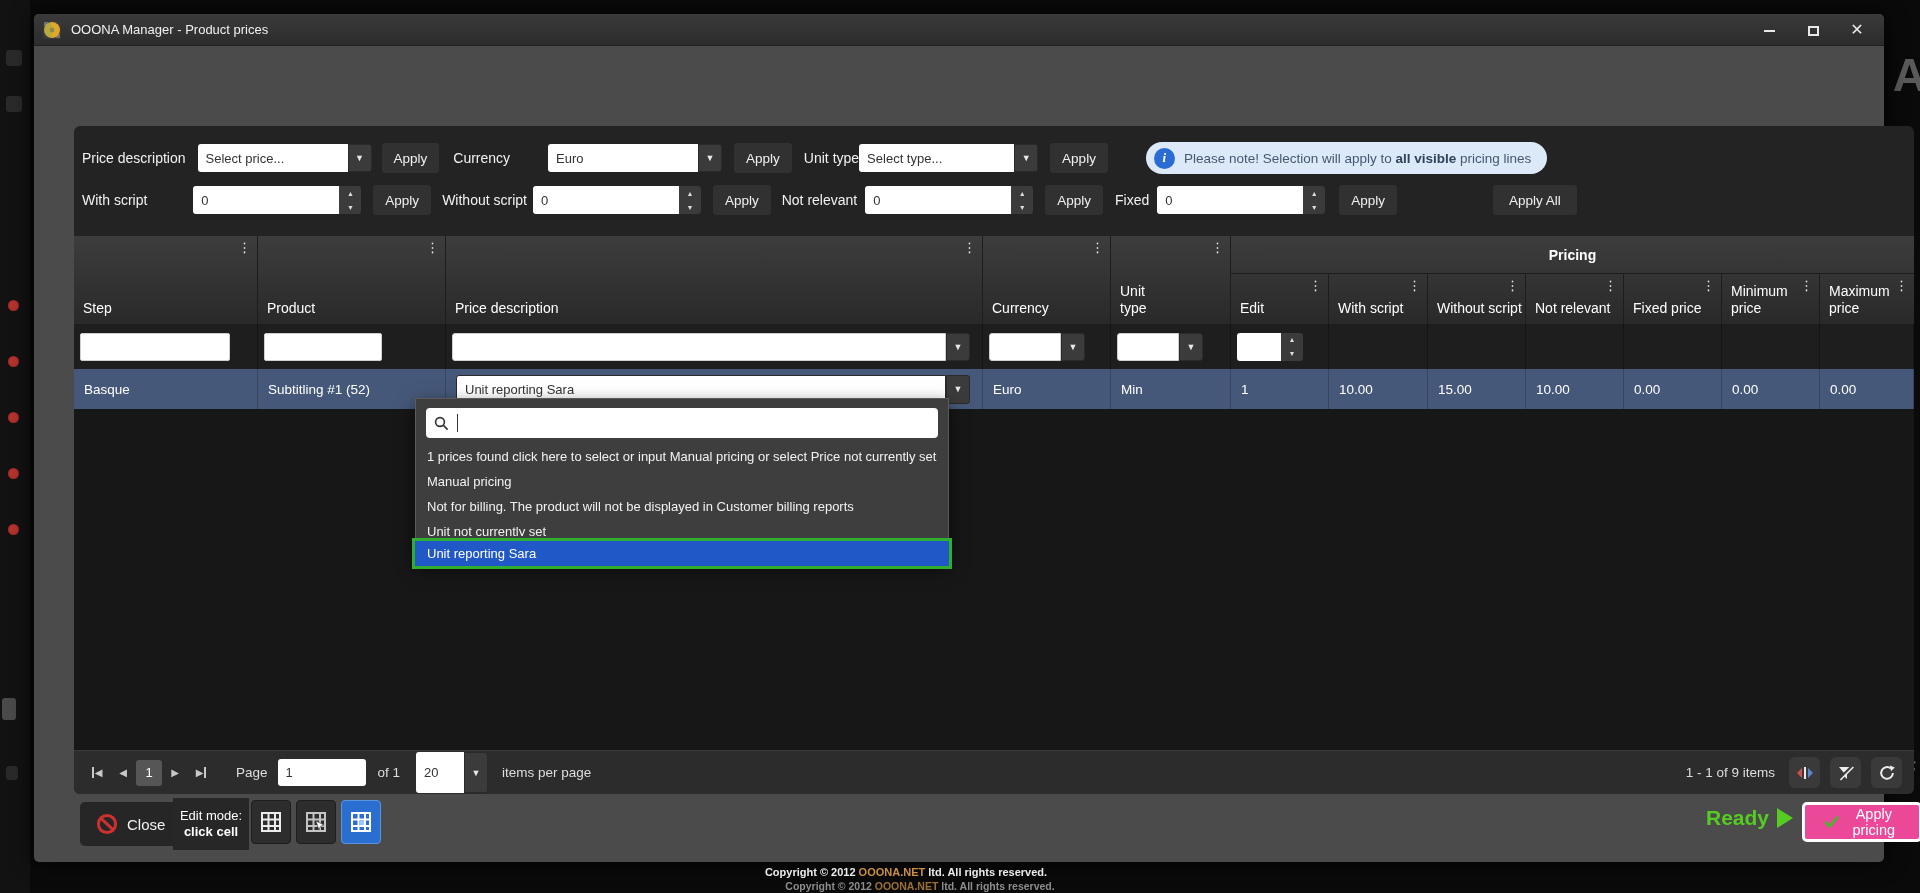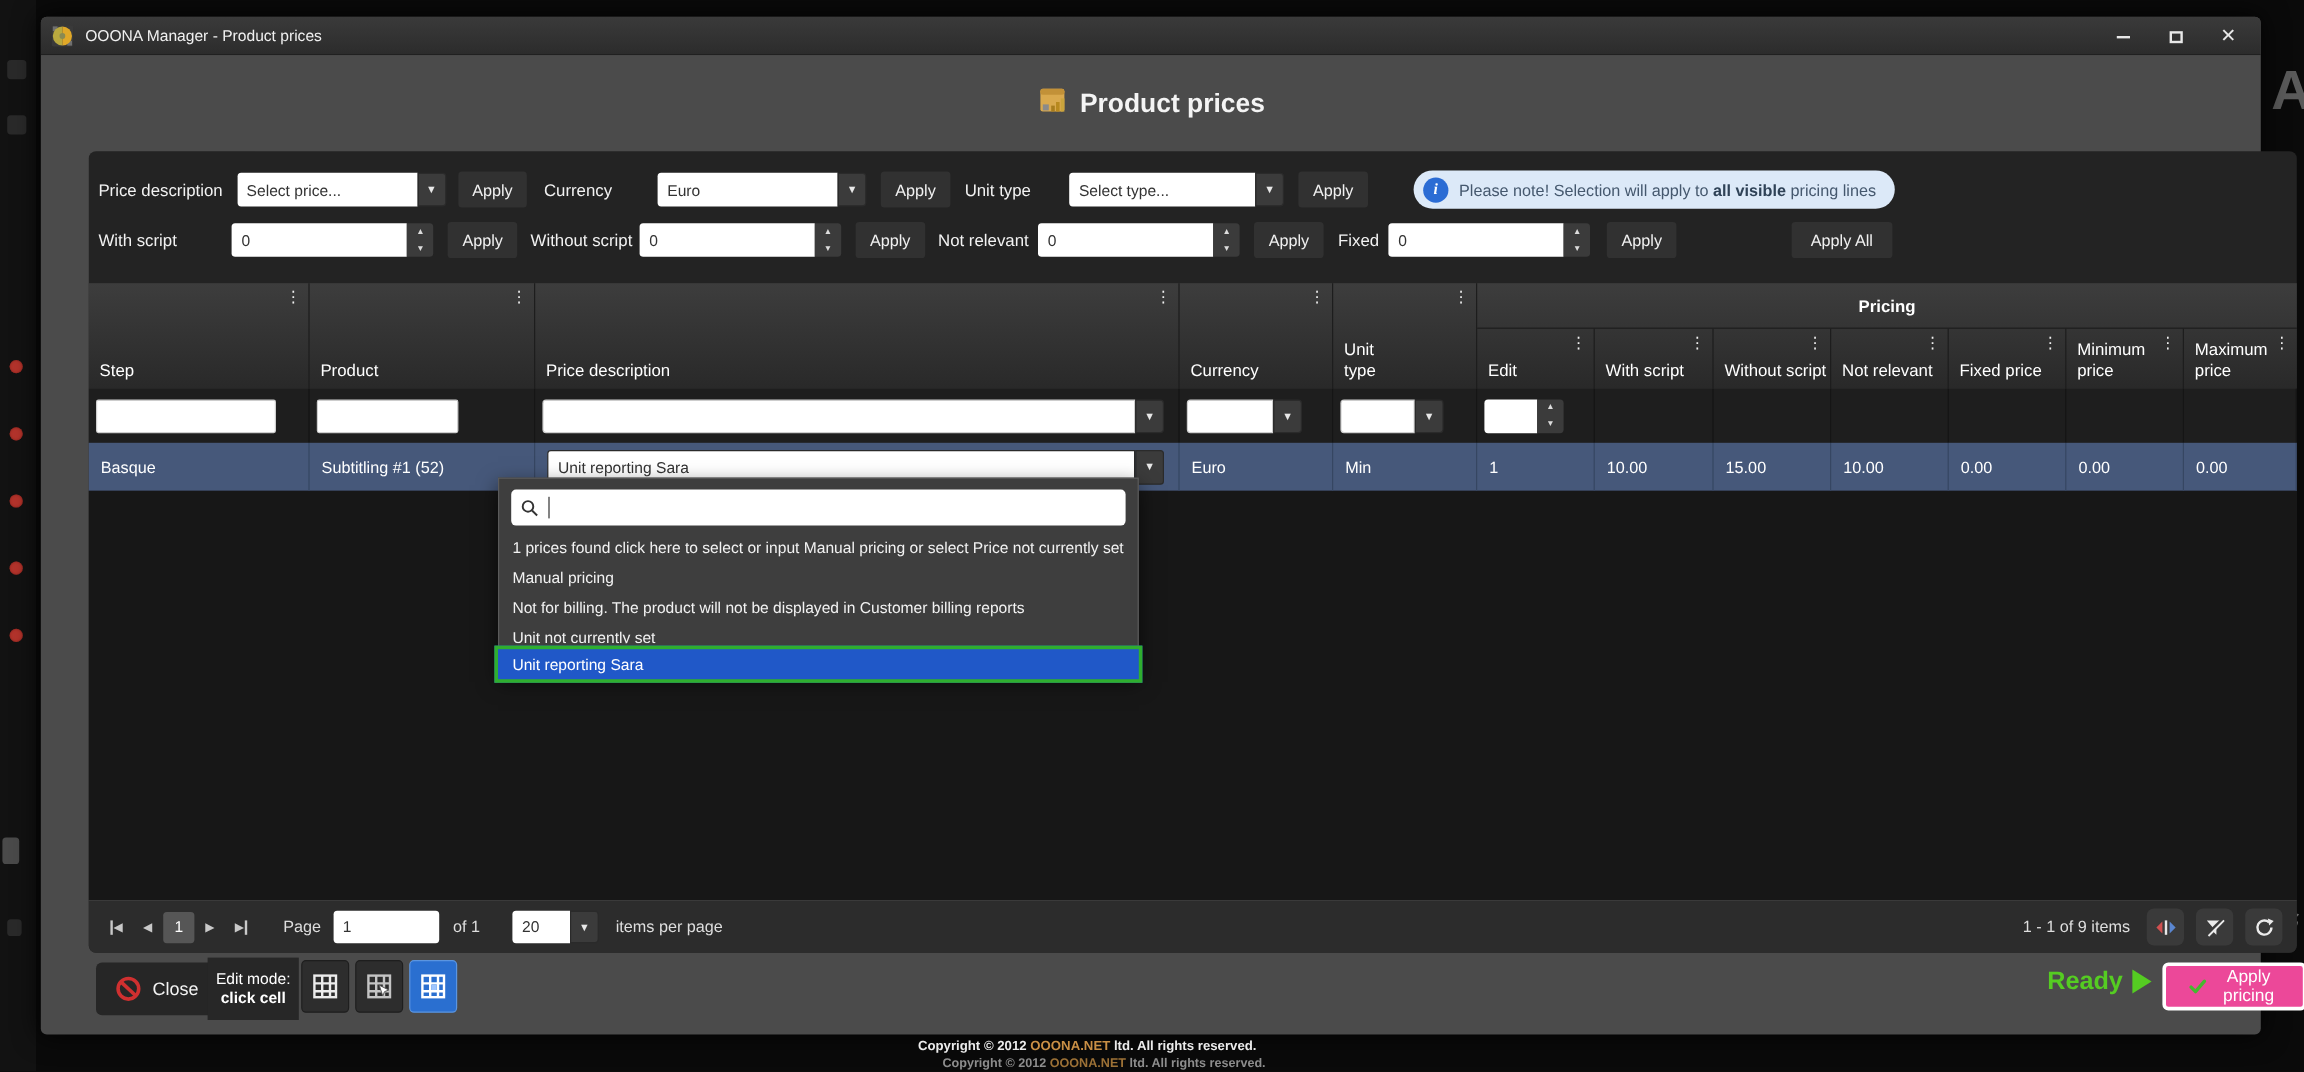--- a/index.html
+++ b/index.html
@@ -185,51 +185,38 @@
         </svg>
       </span>
       <span class="titlebar-text">OOONA Manager - Product prices</span>
       <span class="win-controls">
         <span class="win-btn"><span class="win-min-bar"></span></span>
         <span class="win-btn"><span class="win-max-box"></span></span>
         <span class="win-btn" style="font-size:16px">✕</span>
       </span>
     </div>
 
-    <div class="page-header">
-      <span>
-        <svg width="26" height="26" viewBox="0 0 26 26">
-          <rect x="3" y="4" width="20" height="19" rx="2" fill="#d9a94e"></rect>
-          <rect x="3" y="4" width="20" height="5" rx="2" fill="#c29138"></rect>
-          <rect x="5" y="17" width="5" height="5" fill="#8a8a8a"></rect>
-          <rect x="12" y="18" width="3" height="5" fill="#a87d1e"></rect>
-          <rect x="16" y="15" width="3" height="8" fill="#b8891f"></rect>
-          <rect x="20" y="12" width="3" height="11" fill="#caa43c"></rect>
-        </svg>
-      </span>
-      <span class="page-header-title">Product prices</span>
-    </div>
 
     <div class="panel">
 
       <div class="f-row f-row1">
         <span class="f-label">Price description</span>
         <span class="combo" style="margin-left:12px">
           <span class="combo-field" style="width:150px">Select price...</span>
           <span class="combo-btn">▼</span>
         </span>
         <button class="apply-btn" style="margin-left:10px">Apply</button>
         <span class="f-label" style="margin-left:14px">Currency</span>
         <span class="combo" style="margin-left:38px">
           <span class="combo-field" style="width:150px">Euro</span>
           <span class="combo-btn">▼</span>
         </span>
         <button class="apply-btn" style="margin-left:12px">Apply</button>
         <span class="f-label" style="margin-left:12px">Unit type</span>
-        <span class="combo" style="margin-left:32px">
+        <span class="combo" style="">
           <span class="combo-field" style="width:155px">Select type...</span>
           <span class="combo-btn">▼</span>
         </span>
         <button class="apply-btn" style="margin-left:12px">Apply</button>
         <span class="note-pill" style="margin-left:38px">
           <span class="note-icon">i</span>
           <span class="note-text"><span>Please note! Selection will apply to </span><b>all visible</b><span> pricing lines</span></span>
         </span>
       </div>
 
@@ -402,21 +389,21 @@
           </span>
         <span class="pg-btn">◀</span>
         <span class="pg-btn pg-current">1</span>
         <span class="pg-btn">▶</span>
         <span class="pg-btn">
             <span class="pg-bar-r">▶</span>
           </span>
         <span class="pg-text" style="margin-left:22px">Page</span>
         <input class="pg-input" style="margin-left: 10px;" value="1">
         <span class="pg-text" style="margin-left:12px">of 1</span>
-        <span class="combo" style="margin-left:27px; height:27px">
+        <span class="combo" style="margin-left:16px; height:41px">
           <span class="combo-field" style="width:48px">20</span>
           <span class="combo-btn">▼</span>
         </span>
         <span class="pg-text" style="margin-left:14px">items per page</span>
         <span class="pg-text" style="margin-left:auto">1 - 1 of 9 items</span>
         <span class="icon-btn" style="margin-left:14px">
           <svg width="18" height="14" viewBox="0 0 18 14">
             <polygon points="6,2 6,12 1,7" fill="#d05050"></polygon>
             <rect x="8" y="1" width="2" height="12" fill="#e8e8e8"></rect>
             <polygon points="12,2 12,12 17,7" fill="#5a86d0"></polygon>

